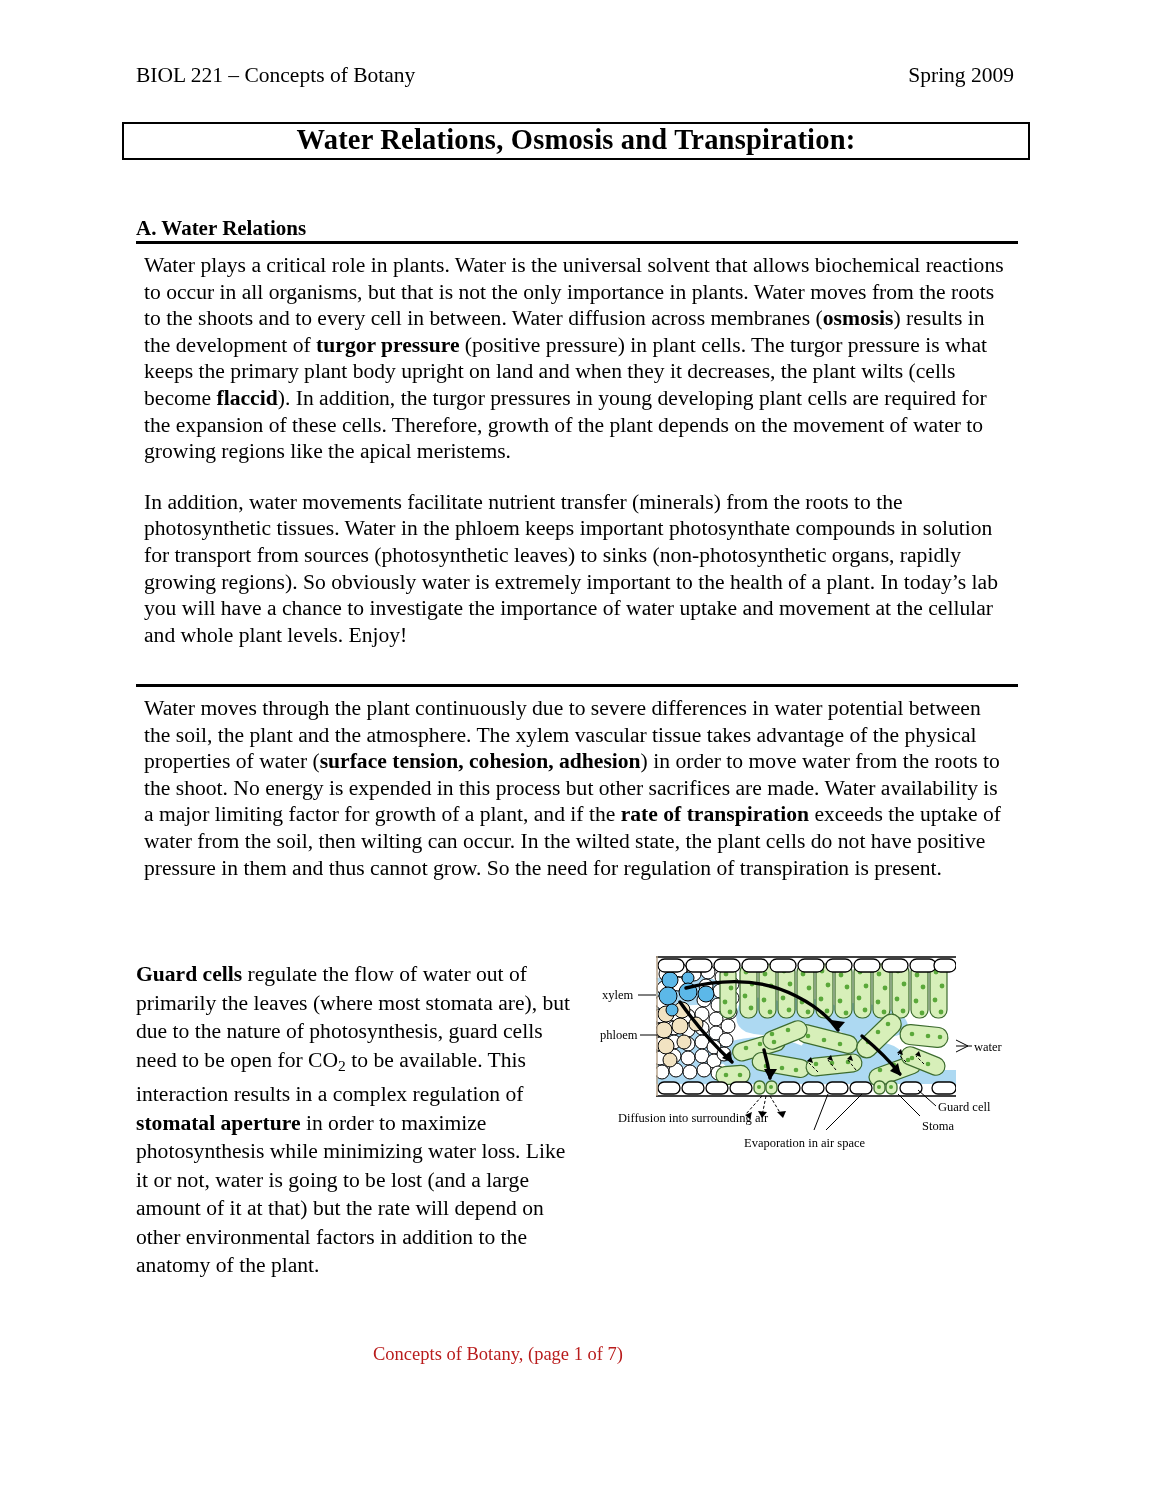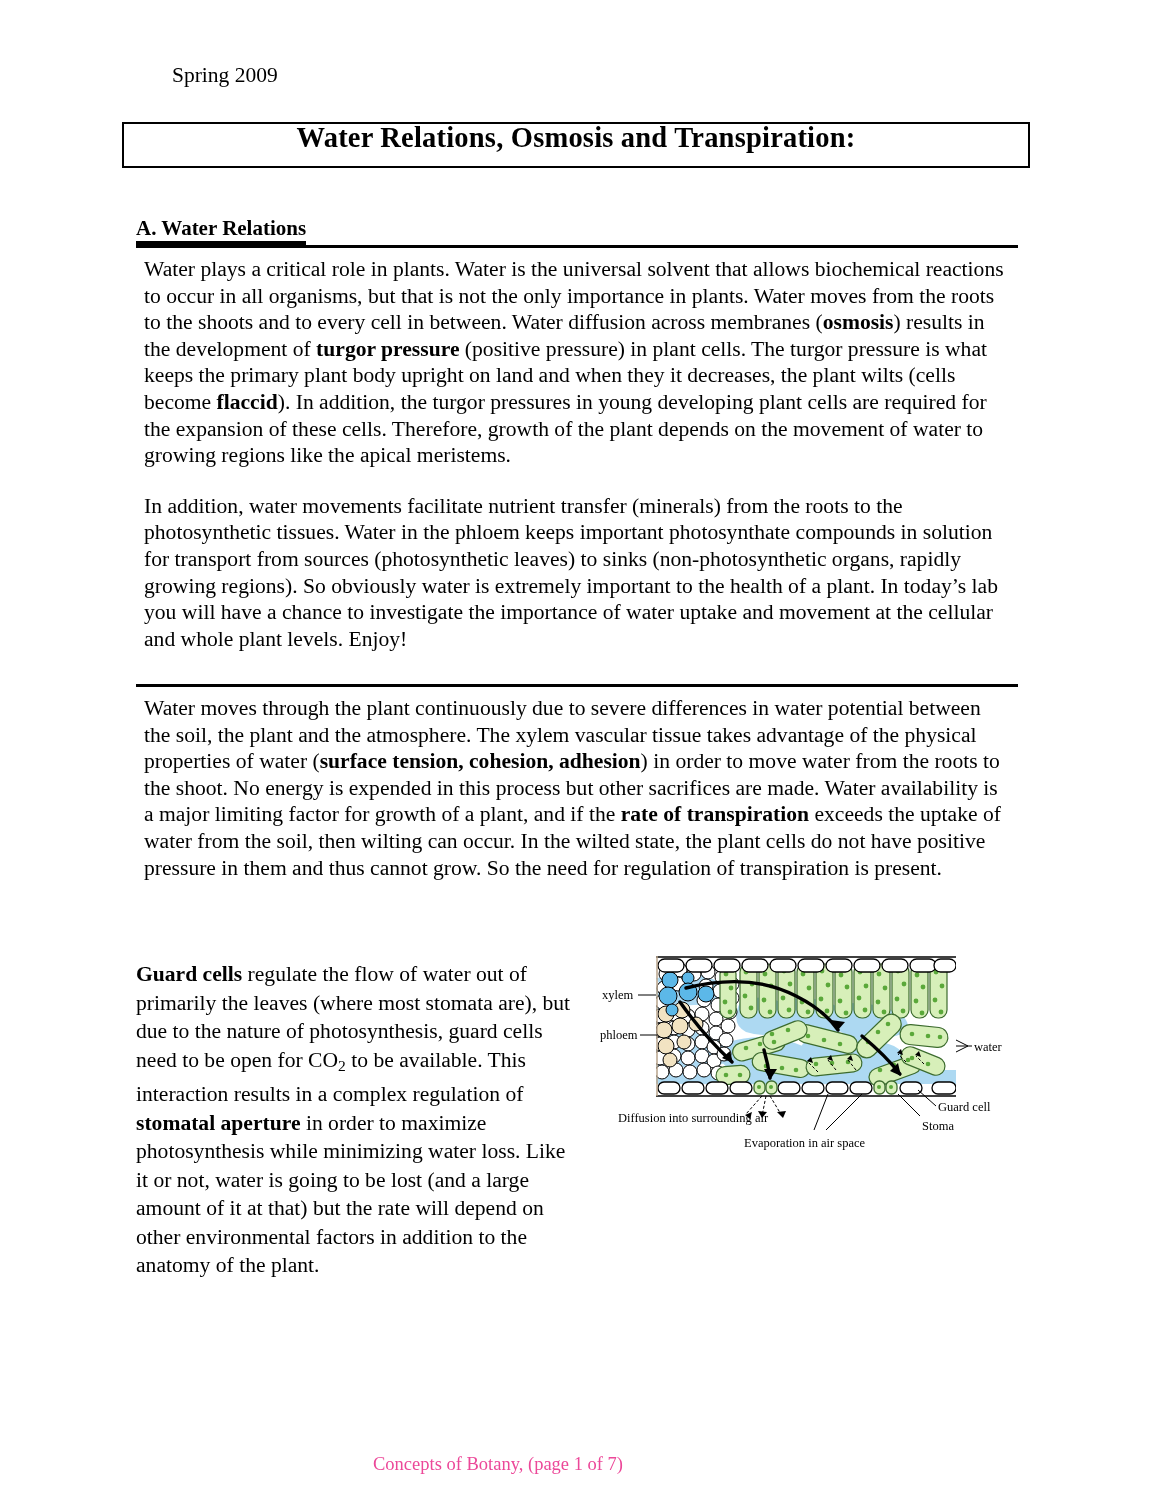--- a/index.html
+++ b/index.html
@@ -35,25 +35,25 @@
     line-height: 26px;
   }
   .runhead .right { padding-right: 2px; margin-left: 36px; }
 
   
   .title-box {
     position: absolute;
     left: 122px;
     top: 122px;
     width: 908px;
-    height: 46px;
+    height: 38px;
     border: 2.5px solid #000;
     box-sizing: border-box;
     display: flex;
-    align-items: flex-start;
+    align-items: center;
     justify-content: center;
   }
   .title-box .title-text {
     font-size: 28.5px;
     font-weight: bold;
     letter-spacing: 0.2px;
     line-height: 1;
     padding-bottom: 2px;
   }
 
@@ -63,21 +63,21 @@
     left: 136px;
     width: 882px;
   }
   .sec-head {
     font-size: 21px;
     font-weight: bold;
     margin: 0;
     line-height: 24px;
     padding-bottom: 1px;
     display: inline-block;
-    border-bottom: 6px solid #000000;
+    border-bottom: 2px solid #000000;
   }
   .rule {
     width: 100%;
     height: 3px;
     background: #000;
     margin-top: -2px;
     margin-bottom: 2px;
   }
   p.body {
     margin: 8px;
@@ -121,35 +121,36 @@
     width: 300px;
     font-size: 19.5px;
     font-weight: bold;
     line-height: 23.5px;
   }
 
   
   .footer {
     position: absolute;
     left: 0;
-    top: 1454px;
+    top: 1344px;
     width: 1156px;
     text-align: center;
     padding-right: 160px;
     box-sizing: border-box;
-    color: #ec4899;
+    color: #b91c1c;
     font-size: 18.5px;
   }
 </style>
 </head>
 <body>
 
 <div class="page">
 
   <div class="runhead">
+    <span class="left">BIOL 221 – Concepts of Botany</span>
     <span class="right">Spring  2009</span>
   </div>
 
   <div class="title-box">
     <span class="title-text">Water Relations, Osmosis and Transpiration:</span>
   </div>
 
   <div class="col" style="top:216px;">
     <div>
       <span class="sec-head">A.  Water Relations</span>

